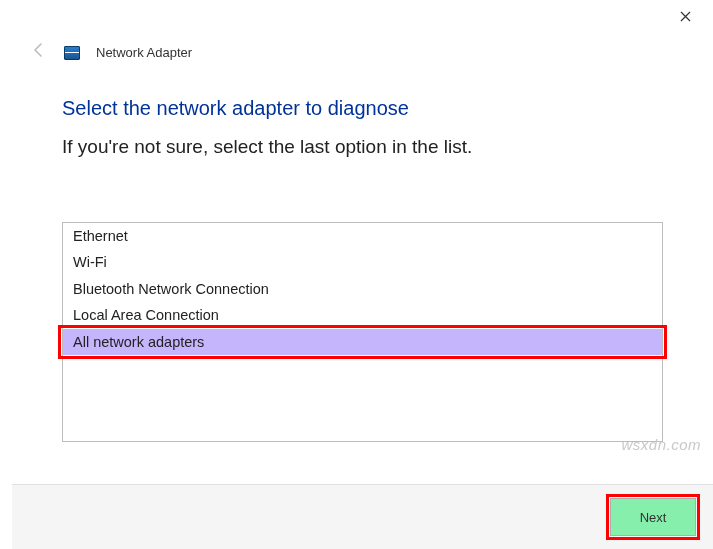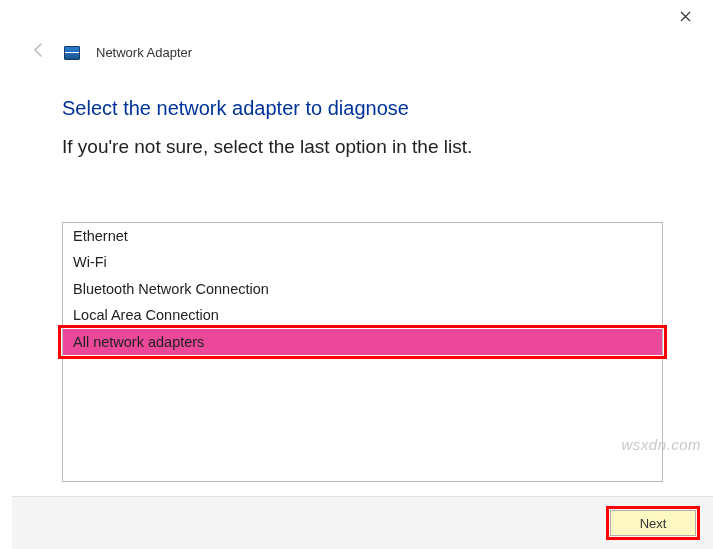--- a/index.html
+++ b/index.html
@@ -47,53 +47,53 @@
       content:"";
       position:absolute; left:0; right:0; top:5px; height:1px; background:#fff;
     }
     .app-title { font-size: 13px; color: #333; }
     .content { flex: 1; padding: 28px 50px 10px 50px; display:flex; flex-direction:column; }
     .heading { color: #003399; font-size: 20px; font-weight: 400; margin-bottom: 16px; }
     .subtext { font-size: 19px; color: #222; margin-bottom: 64px; }
     .listbox-wrap { position:relative; }
     .listbox {
       width: 100%;
-      height: 260px;
+      height: 220px;
       border: 1px solid #bcbcbc;
       overflow-y: auto;
       background: #fff;
     }
     .list-item {
       font-size: 14.5px;
       color: #222;
       padding: 2px 10px;
       line-height: 1.55;
       cursor: default;
       user-select: none;
     }
-    .list-item.selected { background: #ec4899; }
+    .list-item.selected { background: #c4b5fd; }
     .red-highlight {
       position: absolute;
       border: 3px solid #ff0000;
       pointer-events: none;
     }
     .footer {
       border-top: 1px solid #e0e0e0;
       background: #f5f5f5;
       padding: 10px 14px;
       display: flex;
       justify-content: flex-end;
       gap: 10px;
     }
     .btn {
       min-width: 86px;
-      height: 26px;
+      height: 38px;
       font-size: 13px;
       border: 1px solid #adadad;
-      background: #fef9c3;
+      background: #86efac;
       color: #333;
       cursor: pointer;
       font-family: inherit;
     }
     .next-wrap { position: relative; padding:3px; }
     .watermark {
       position:absolute; bottom:96px; right:12px;
       font-size:15px; color:#c9c9c9; letter-spacing:.5px;font-style:italic;
     }
   </style>

